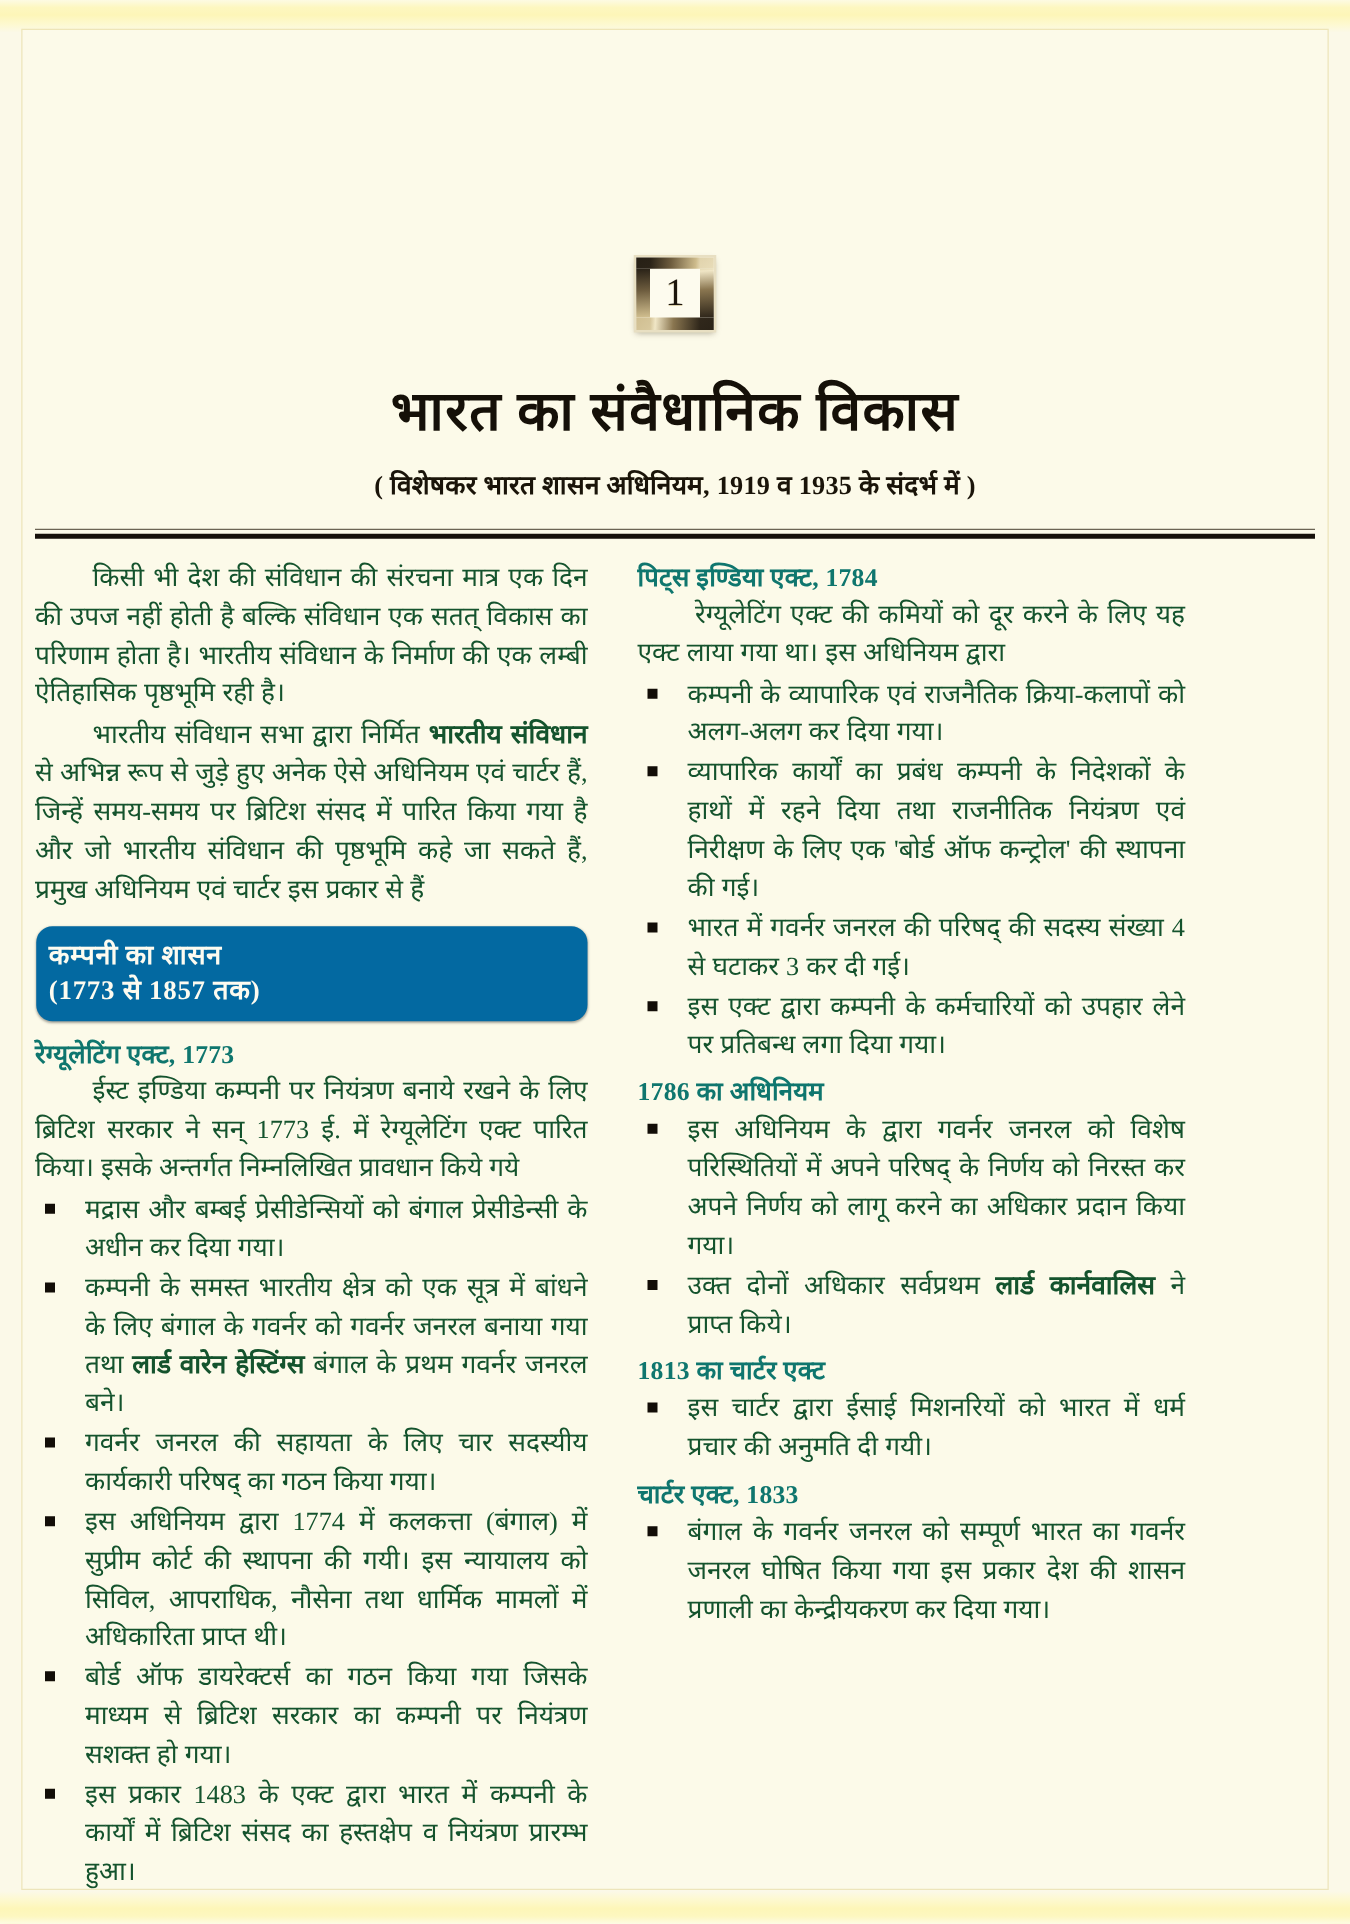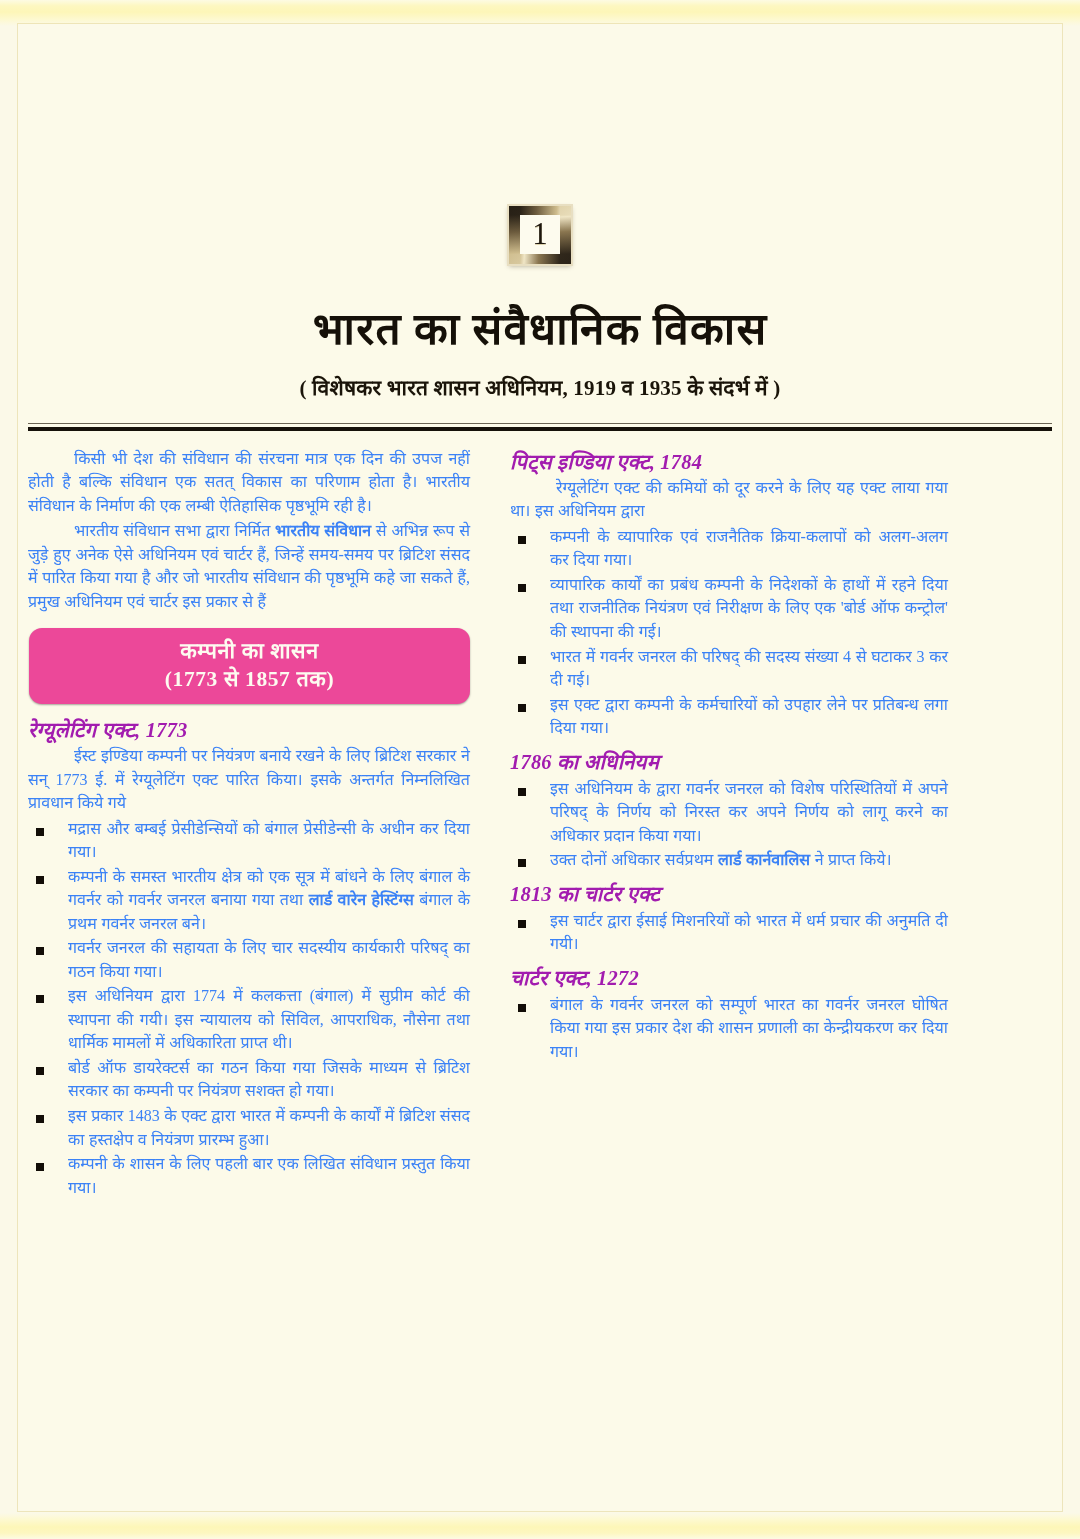--- a/index.html
+++ b/index.html
@@ -114,60 +114,58 @@
     align-items: flex-start;
   }
   .col {
     width: 460px;
     box-sizing: border-box;
   }
   .col-left  { padding-right: 18px; }
   .col-right { padding-left: 22px; }
 
   p.para, li.bul {
-    font-size: 16px;
+    font-size: 21px;
     line-height: 1.47;
-    color: #3b82f6;
+    color: #14532d;
     margin: 0;
     text-align: justify;
     text-justify: inter-word;
     word-spacing: .5px;
   }
   p.para {
     text-indent: 46px;
     margin-bottom: 2px;
   }
 
   b, .bold { font-weight: bold; }
 
   
   .banner {
-    background: #ec4899;
+    background: #0369a1;
     border-radius: 13px;
     color: #fdfbf0;
-    text-align: center;
     padding: 9px 10px 11px 10px;
     margin: 14px 0 11px 1px;
     box-shadow: 0 1px 2px rgba(0,0,0,.35);
   }
   .banner-line {
     font-size: 21.5px;
     font-weight: bold;
     line-height: 1.32;
     letter-spacing: .6px;
   }
 
   
   .subhead {
     font-size: 20.5px;
     font-weight: bold;
-    color: #a21caf;
+    color: #0f766e;
     margin: 7px 0 1px 0;
     letter-spacing: .2px;
-    font-style: italic;
   }
   .subhead.tight { margin-top: 4px; }
 
   
   ul.bullets {
     list-style: none;
     margin: 2px 0 0 0;
     padding: 0;
   }
   ul.bullets li.bul {
@@ -252,21 +250,21 @@
           <li class="bul">
             <span>उक्त दोनों अधिकार सर्वप्रथम </span><b>लार्ड कार्नवालिस</b><span> ने प्राप्त किये।</span>
           </li>
         </ul>
 
         <div class="subhead">1813 का चार्टर एक्ट</div>
         <ul class="bullets">
           <li class="bul">इस चार्टर द्वारा ईसाई मिशनरियों को भारत में धर्म प्रचार की अनुमति दी गयी।</li>
         </ul>
 
-        <div class="subhead">चार्टर एक्ट, 1272</div>
+        <div class="subhead">चार्टर एक्ट, 1833</div>
         <ul class="bullets">
           <li class="bul">बंगाल के गवर्नर जनरल को सम्पूर्ण भारत का गवर्नर जनरल घोषित किया गया इस प्रकार देश की शासन प्रणाली का केन्द्रीयकरण कर दिया गया।</li>
         </ul>
       </div>
 
     </div>
   </div>
 </div>
 
 </body></html>

